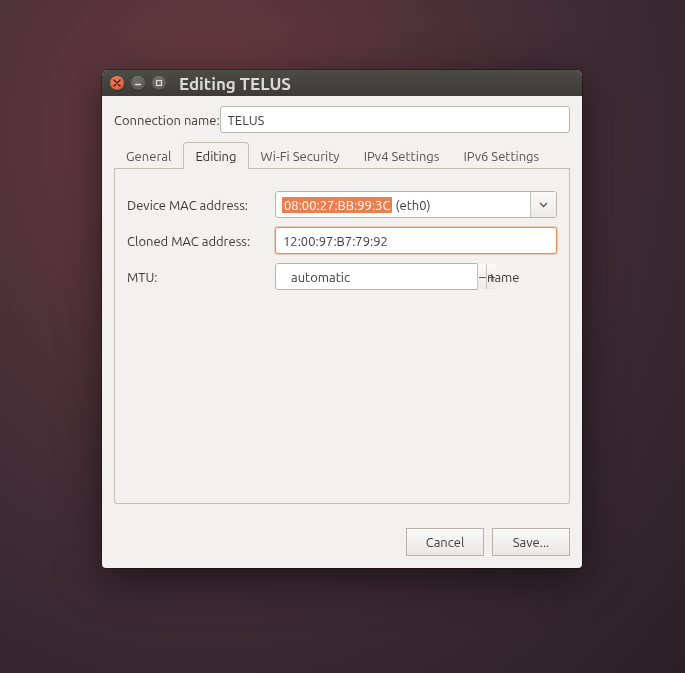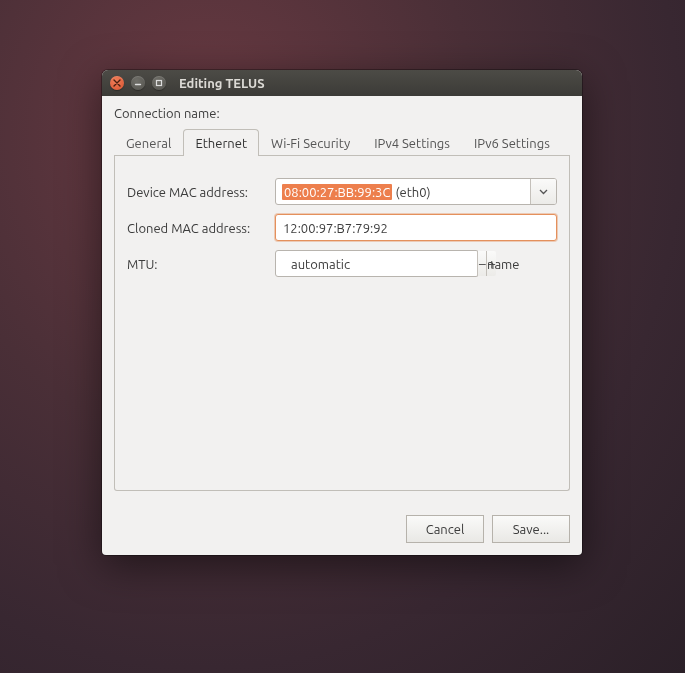--- a/index.html
+++ b/index.html
@@ -38,21 +38,21 @@
     display: inline-block;
     position: relative;
     box-shadow: inset 0 1px 1px rgba(255,255,255,0.15), 0 1px 1px rgba(0,0,0,0.3);
   }
   .tb-close { background: radial-gradient(circle at 40% 35%, #f07f5a, #d9522e); }
   .tb-min, .tb-max { background: radial-gradient(circle at 40% 35%, #6f6e68, #55544f); }
   .tb-btn svg { position:absolute; left:2px; top:2px; }
   .tb-title {
     color: #dcdad5;
     font-weight: bold;
-    font-size: 13px;
+    font-size: 17px;
     margin-left: 6px;
   }
   .content { padding: 10px 12px 12px 12px; }
   .row { display: flex; align-items: center; margin-bottom: 8px; }
   .row-label { white-space: nowrap; margin-right: 0; }
   .text-input {
     flex: 1;
     height: 27px;
     padding: 3px 7px;
     border: 1px solid #b8b4ae;
@@ -191,25 +191,26 @@
       <svg width="10" height="10" viewBox="0 0 10 10">
           <rect x="2.5" y="2.5" width="5" height="5" fill="none" stroke="#ddd" stroke-width="1.2"></rect>
         </svg>
     </span>
     <span class="tb-title">Editing TELUS</span>
   </div>
 
   <div class="content">
     <div class="row">
       <span class="row-label">Connection name:</span>
+      <input class="text-input" value="TELUS" style="">
     </div>
 
     <div class="tabs">
       <div class="tab">General</div>
-      <div class="tab active">Ethernet</div>
+      <div class="tab active">Editing</div>
       <div class="tab">Wi-Fi Security</div>
       <div class="tab">IPv4 Settings</div>
       <div class="tab">IPv6 Settings</div>
     </div>
 
     <div class="panel">
 
       <div class="form-row">
         <span class="form-label">Device MAC address:</span>
         <div class="combo">

